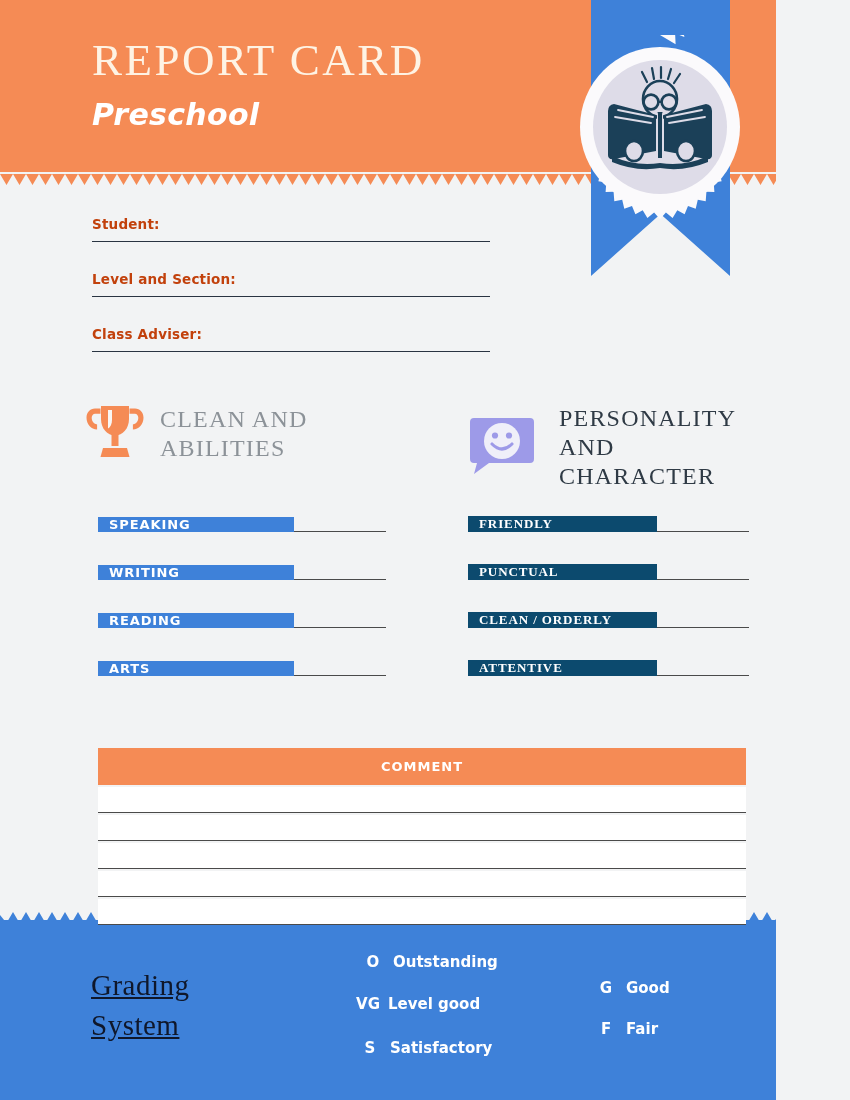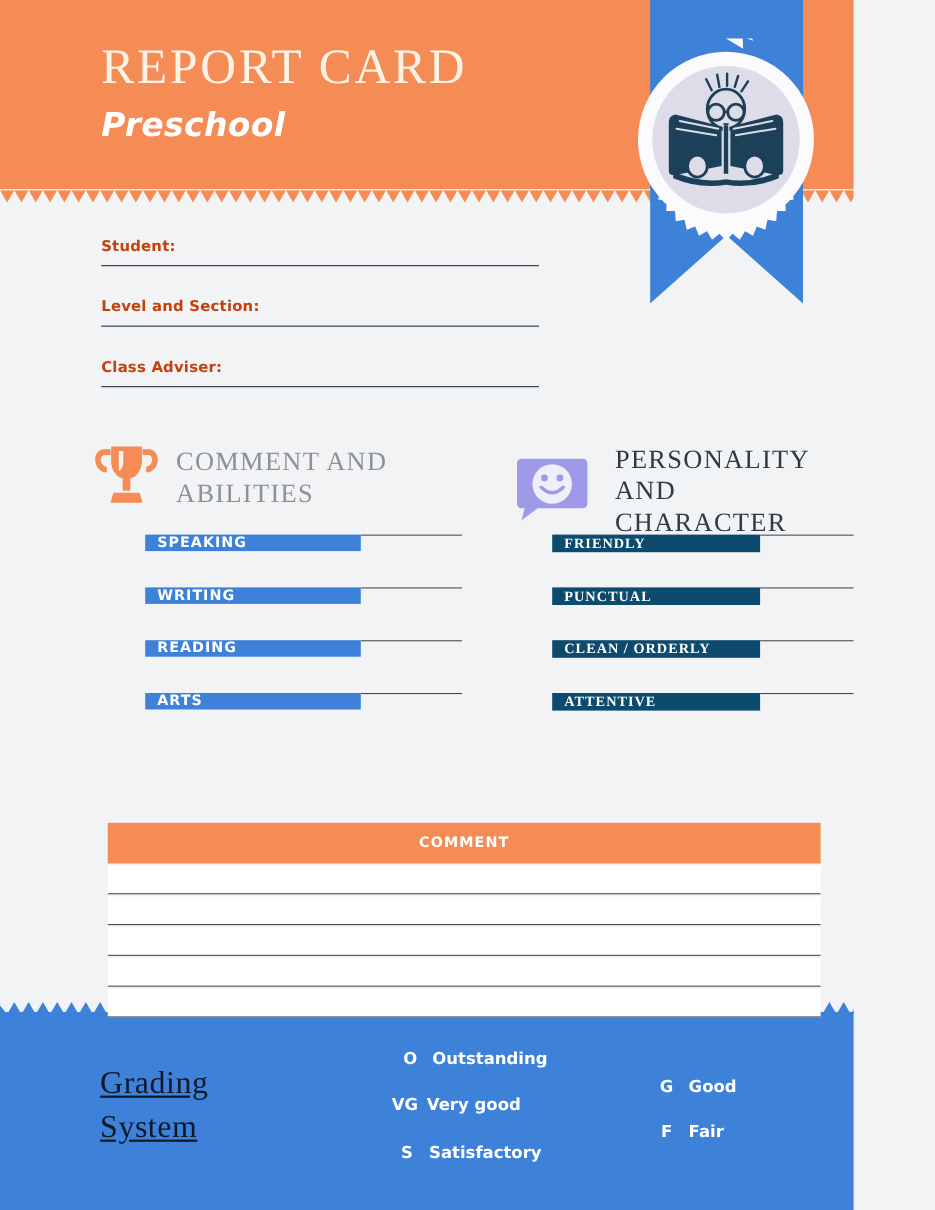--- a/index.html
+++ b/index.html
@@ -122,22 +122,21 @@
 
   
   .rate-table {
     position: absolute;
     z-index: 6;
   }
   .rate-row {
     display: flex;
     height: 46px;
     margin-bottom: 2px;
-    align-items: flex-start;
-    margin-left: 34px;
+    align-items: flex-end;
   }
   .rate-label {
     display: flex;
     align-items: center;
     font-family: "DejaVu Sans", sans-serif;
     font-size: 13px;
     font-weight: bold;
     letter-spacing: 0.9px;
     color: #FFFFFF;
     padding-left: 11px;
@@ -336,21 +335,21 @@
           <path d="M19 44 h24 l2.5 9 h-29 Z"></path>
           <path d="M16.5 4.5 h-5.5 c-5 0 -8.5 4 -8.5 9.2 c0 6.4 4.6 11.6 10.6 11.9 l0 -5.2 c-3.2 -0.4 -5.4 -3.2 -5.4 -6.6 c0 -2.4 1.4 -4.1 3.4 -4.1 h5.4 Z"></path>
           <path d="M45.5 4.5 h5.5 c5 0 8.5 4 8.5 9.2 c0 6.4 -4.6 11.6 -10.6 11.9 l0 -5.2 c3.2 -0.4 5.4 -3.2 5.4 -6.6 c0 -2.4 -1.4 -4.1 -3.4 -4.1 h-5.4 Z"></path>
         </g>
         <g fill="#F9F7F5">
           <path d="M24 6 h4 v10 c0 4 -1.5 7 -4 8.6 Z"></path>
         </g>
       </svg>
     </span>
     <span style="margin-left:14px;">
-      <div class="section-title skills">COMMENT AND</div>
+      <div class="section-title skills">CLEAN AND</div>
       <div class="section-title skills">ABILITIES</div>
     </span>
   </div>
 
   <div class="section-head" style="left:468px; top:404px;gap:10px;">
     <span class="section-icon">
       <svg width="68" height="60" viewBox="0 0 68 60" xmlns="http://www.w3.org/2000/svg">
         <path d="M6 2 h56 a4 4 0 0 1 4 4 v37 a4 4 0 0 1 -4 4 h-41 l-15 11 l3 -11 h-3 a4 4 0 0 1 -4 -4 v-37 a4 4 0 0 1 4 -4 Z" fill="#9D9AE8"></path>
         <circle cx="34" cy="25" r="18" fill="#EFEFF9"></circle>
         <circle cx="27" cy="19.5" r="3.1" fill="#9D9AE8"></circle>
@@ -423,21 +422,21 @@
     <div>System</div>
   </div>
 
   <div class="grade-col" style="left:340px; top:945px; width:200px; height:130px;">
     <div class="grade-item" style="left:13px; top:8px;">
       <span class="grade-code">O</span>
       <span class="grade-desc">Outstanding</span>
     </div>
     <div class="grade-item" style="left:8px; top:50px;">
       <span class="grade-code">VG</span>
-      <span class="grade-desc">Very good</span>
+      <span class="grade-desc">Level good</span>
     </div>
     <div class="grade-item" style="left:10px; top:94px;">
       <span class="grade-code">S</span>
       <span class="grade-desc">Satisfactory</span>
     </div>
   </div>
 
   <div class="grade-col" style="left:578px; top:945px; width:180px; height:110px;">
     <div class="grade-item" style="left:8px; top:34px;">
       <span class="grade-code">G</span>

